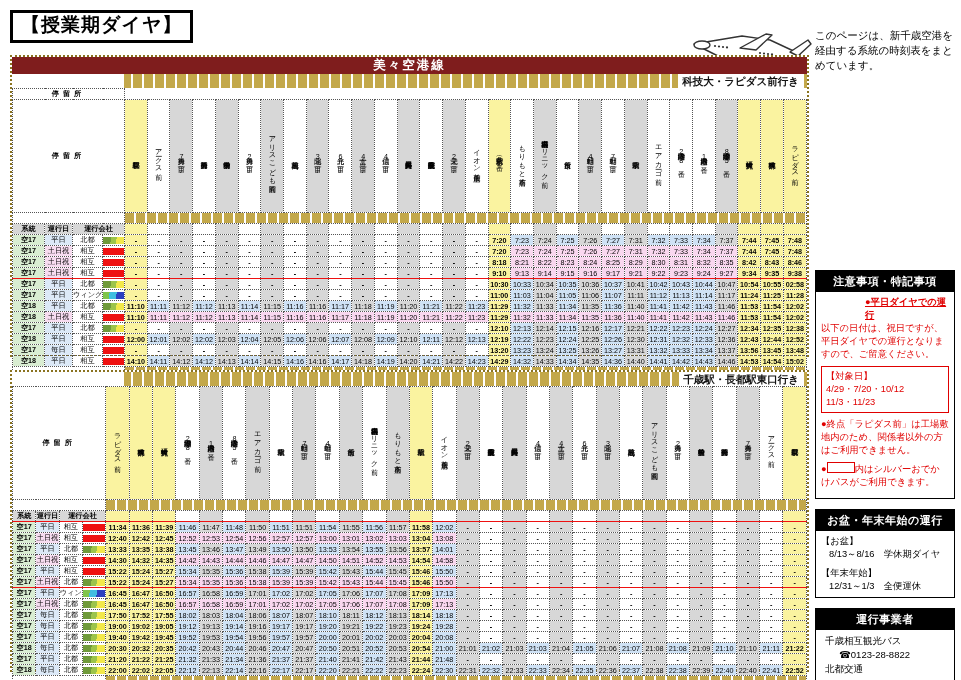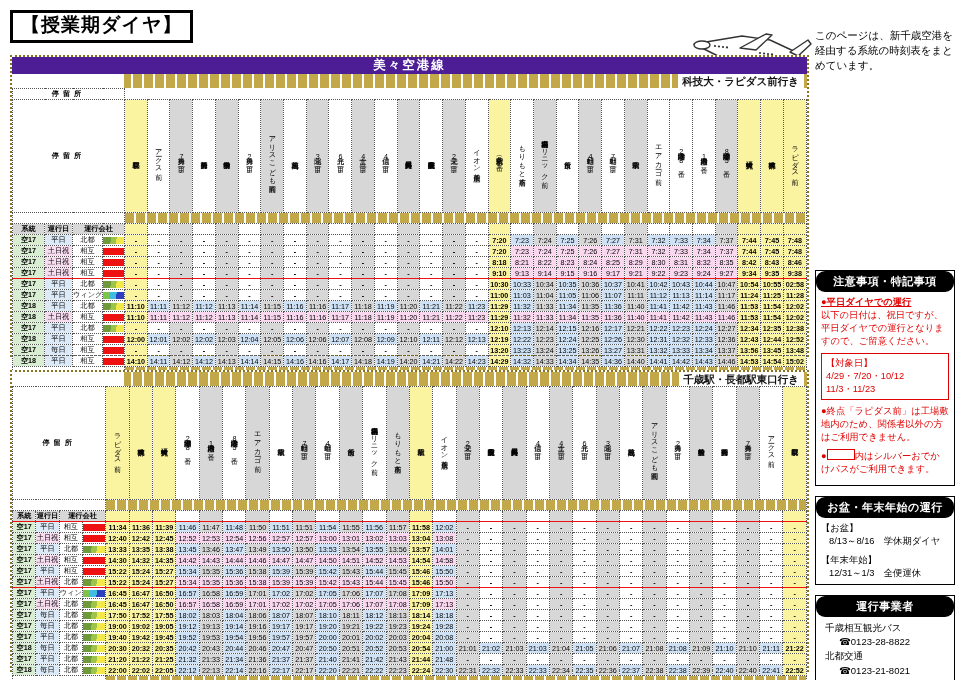--- a/index.html
+++ b/index.html
@@ -21,43 +21,43 @@
     background:#fff;color:#000;line-height:1.1;
   }
 
   
   .right-col{position:absolute;left:815px;top:28px;width:140px;}
   .intro-text{font-size:10.5px;line-height:1.45;color:#000;}
 
   .panel{margin-top:10px;border:1px solid #000;background:#fff;}
   .panel-head{
     background:#000;color:#fff;text-align:center;
-    font-weight:bold;font-size:11px;padding:3px 0;letter-spacing:.5px;border-radius:9px;
+    font-weight:bold;font-size:11px;padding:3px 0;letter-spacing:.5px;
   }
   .panel-body{padding:4px 5px;font-size:9.3px;line-height:1.4;}
   .panel-body.red{color:#e00000;}
   .panel-body.black{color:#000;}
   .note-item{margin-bottom:5px;}
-  .note-head{font-weight:bold;text-decoration:underline;}
+  .note-head{font-weight:bold;text-decoration:underline;margin-left:44px;}
   .subbox{border:1px solid #e00000;padding:3px 4px;margin:5px 0;}
   .swatch-inline{
     display:inline-block;width:26px;height:9px;
     border:1px solid #e00000;background:#fff;vertical-align:-1px;
   }
   .op-list{font-size:9.5px;line-height:1.5;}
   .op-name{padding-left:4px;}
   .op-tel{padding-left:18px;}
 
   
   .tt-wrap{position:absolute;border:2px dotted #8a7320;background:#fff;}
   #tt1{left:10px;top:55px;width:795px;height:298px;}
   #tt2{left:10px;top:370px;width:795px;height:298px;}
 
   .line-title{
-    background:#4c1d95;color:#fff;font-weight:bold;font-size:12.5px;
+    background:#7f1d1d;color:#fff;font-weight:bold;font-size:12.5px;
     text-align:center;height:17px;line-height:17px;letter-spacing:2px;
   }
   .dir-bar{
     position:relative;height:14px;background:#fff;text-align:center;
   }
   .dir-bar .arrowstrip{
     position:absolute;left:0;right:0;top:0;height:14px;
     background:
       repeating-linear-gradient(90deg,
         #c3a84a 0px, #c3a84a 9px,

